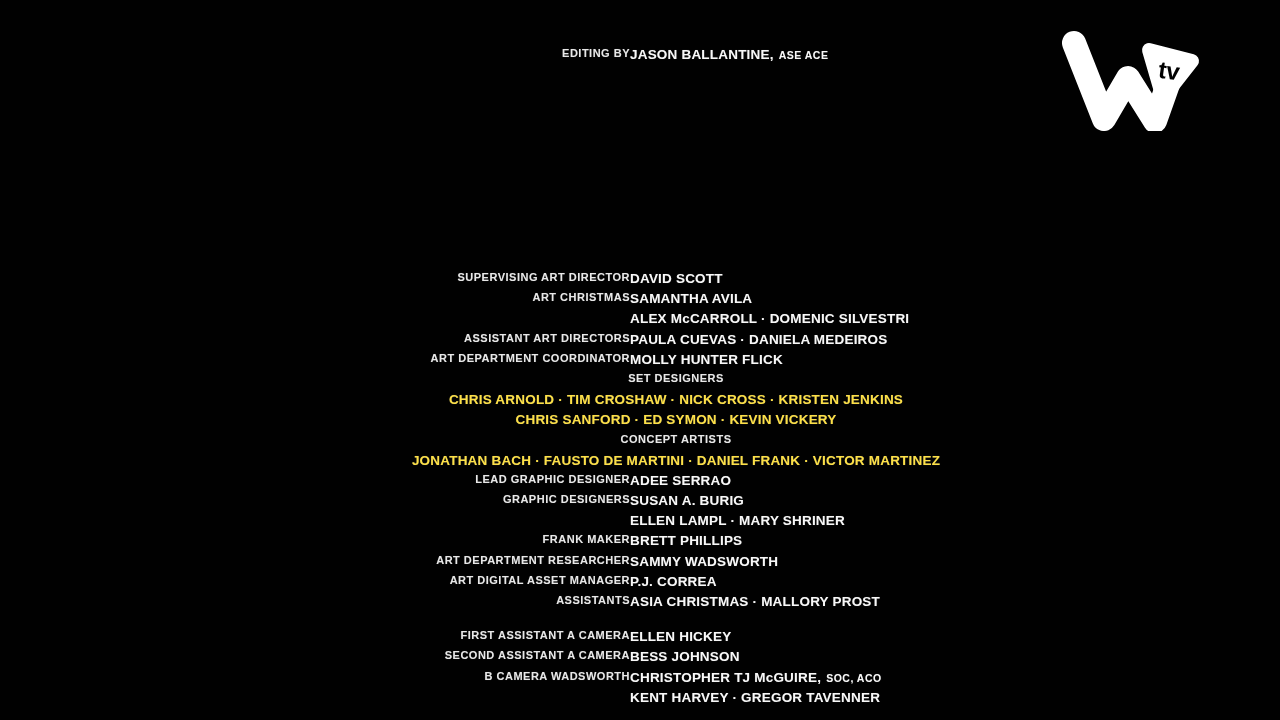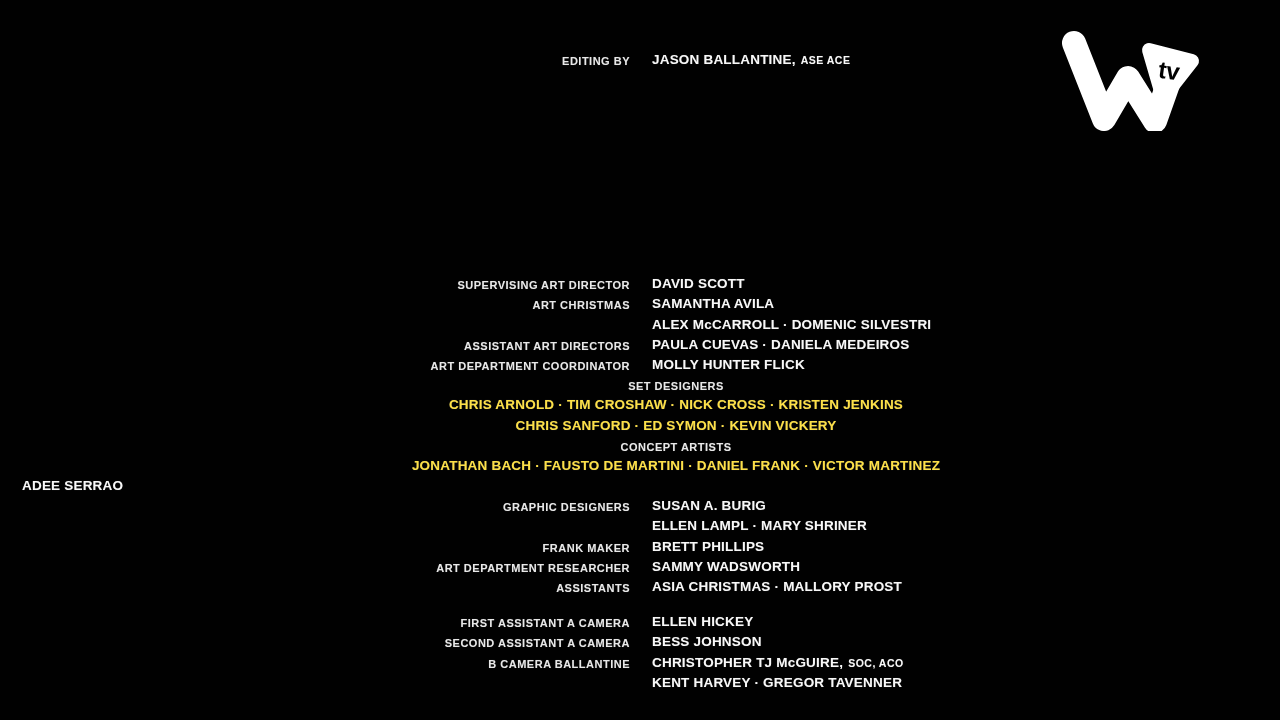--- a/index.html
+++ b/index.html
@@ -7,35 +7,34 @@
     position: relative;
     width: 1280px;
     height: 720px;
     background: #010101;
     overflow: hidden;
     font-family: "Liberation Sans", sans-serif;
     font-weight: 700;
   }
   .row {
     display: flex;
-    align-items: flex-end;
+    align-items: flex-start;
     height: 20.2px;
     width: 1280px;
   }
   .role {
     flex: 0 0 630px;
     text-align: right;
     font-size: 11px;
     letter-spacing: 0.5px;
     color: #e8e8e8;
     white-space: nowrap;
     text-shadow: 0 0 1px rgba(255,255,255,0.25);
   }
   .name {
-    margin-left: 22px;
     font-size: 13.5px;
     letter-spacing: 0.2px;
     color: #f8f8f8;
     white-space: nowrap;
     text-shadow: 0 0 1px rgba(255,255,255,0.25);
   }
   .suffix {
     font-size: 10.5px;
     letter-spacing: 0.5px;
     margin-left: 5px;
@@ -124,53 +123,58 @@
       <div class="row center">
         <span class="ctext">CHRIS SANFORD · ED SYMON · KEVIN VICKERY</span>
       </div>
       <div class="row heading">
         <span class="ctext">CONCEPT ARTISTS</span>
       </div>
       <div class="row center">
         <span class="ctext">JONATHAN BACH · FAUSTO DE MARTINI · DANIEL FRANK · VICTOR MARTINEZ</span>
       </div>
       <div class="row pair">
+        <span class="role">LEAD GRAPHIC DESIGNER</span>
         <span class="name">ADEE SERRAO</span>
       </div>
       <div class="row pair">
         <span class="role">GRAPHIC DESIGNERS</span>
         <span class="name">SUSAN A. BURIG</span>
       </div>
       <div class="row pair">
         <span class="role"></span>
         <span class="name">ELLEN LAMPL · MARY SHRINER</span>
       </div>
       <div class="row pair">
         <span class="role">FRANK MAKER</span>
         <span class="name">BRETT PHILLIPS</span>
       </div>
       <div class="row pair">
         <span class="role">ART DEPARTMENT RESEARCHER</span>
         <span class="name">SAMMY WADSWORTH</span>
       </div>
       <div class="row pair">
+        <span class="role">ART DIGITAL ASSET MANAGER</span>
+        <span class="name">P.J. CORREA</span>
+      </div>
+      <div class="row pair">
         <span class="role">ASSISTANTS</span>
         <span class="name">ASIA CHRISTMAS · MALLORY PROST</span>
       </div>
       <div class="row spacer"></div>
       <div class="row pair">
         <span class="role">FIRST ASSISTANT A CAMERA</span>
         <span class="name">ELLEN HICKEY</span>
       </div>
       <div class="row pair">
         <span class="role">SECOND ASSISTANT A CAMERA</span>
         <span class="name">BESS JOHNSON</span>
       </div>
       <div class="row pair">
-        <span class="role">B CAMERA BALLANTINE</span>
+        <span class="role">B CAMERA WADSWORTH</span>
         <span class="name">CHRISTOPHER TJ McGUIRE,<span class="suffix">SOC, ACO</span></span>
       </div>
       <div class="row pair">
         <span class="role"></span>
         <span class="name">KENT HARVEY · GREGOR TAVENNER</span>
       </div>
     </div>
 
 </div>
 

